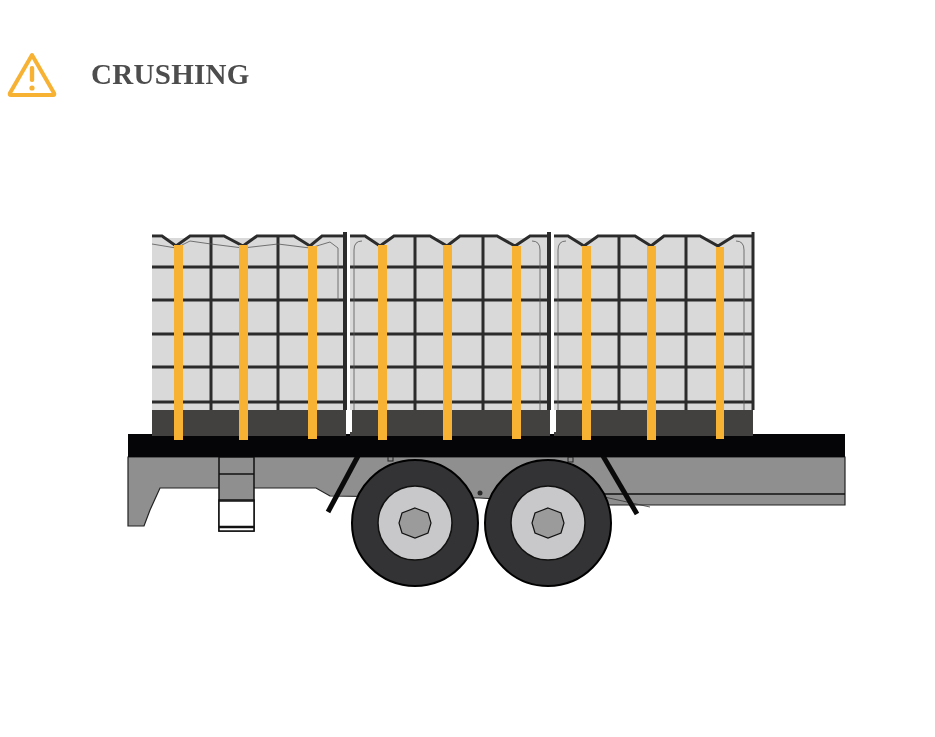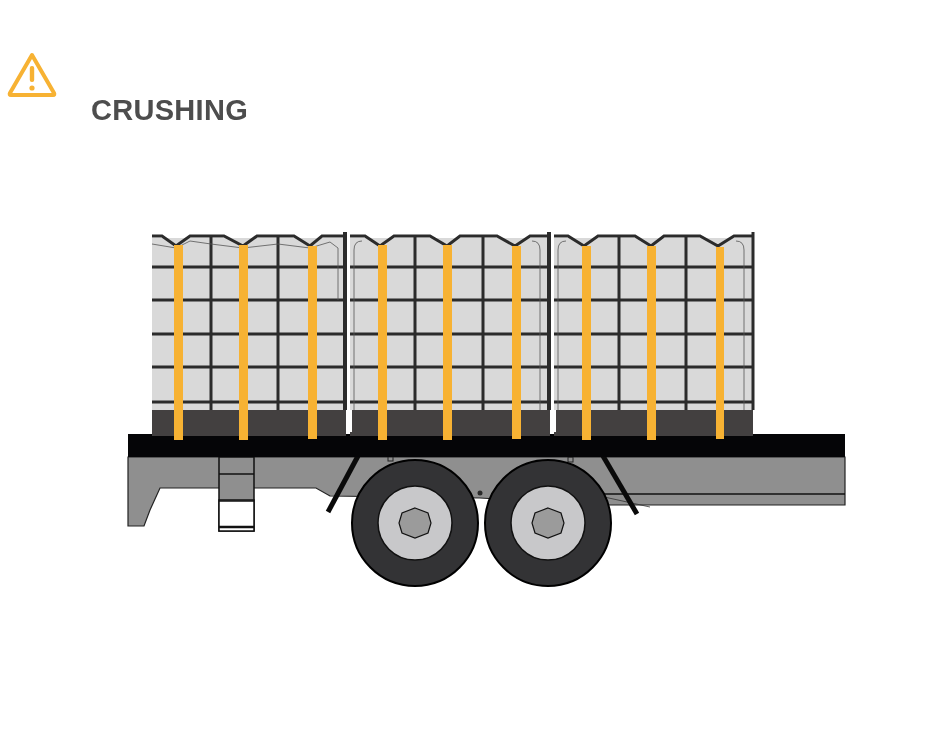--- a/index.html
+++ b/index.html
@@ -1,19 +1,19 @@
 <!DOCTYPE html>
 <html><head>
   <meta charset="utf-8">
   <style>
     html, body { margin: 0; padding: 0; background: #ffffff; }
     body { width: 935px; height: 737px; position: relative; overflow: hidden; font-family: "Liberation Sans", sans-serif; }
     .header { position: absolute; left: 6px; top: 50px; height: 50px; display: flex; align-items: center; }
     .warn-icon { width: 52px; height: 48px; }
-    .title { position: absolute; left: 91px; top: 58px; font-size: 29px; font-weight: 700; color: #4d4d4d; letter-spacing: 0.3px; font-family: Liberation Sans, sans-serif; margin-top: 36px; }
+    .title { position: absolute; left: 91px; top: 58px; font-size: 29px; font-weight: 700; color: #4d4d4d; letter-spacing: 0.3px; font-family: Liberation Serif, serif; }
     .scene { position: absolute; left: 0; top: 0; width: 935px; height: 737px; }
   </style>
 </head>
 <body>
 
 <div class="header">
   <svg class="warn-icon" viewBox="0 0 52 48">
     <path d="M26 4 L48 42 Q49 44 47 44 L5 44 Q3 44 4 42 Z" fill="none" stroke="#F7B233" stroke-width="4" stroke-linejoin="round"></path>
     <rect x="23.8" y="15" width="4.4" height="16" rx="2" fill="#F7B233"></rect>
     <circle cx="26" cy="37" r="2.6" fill="#F7B233"></circle>

